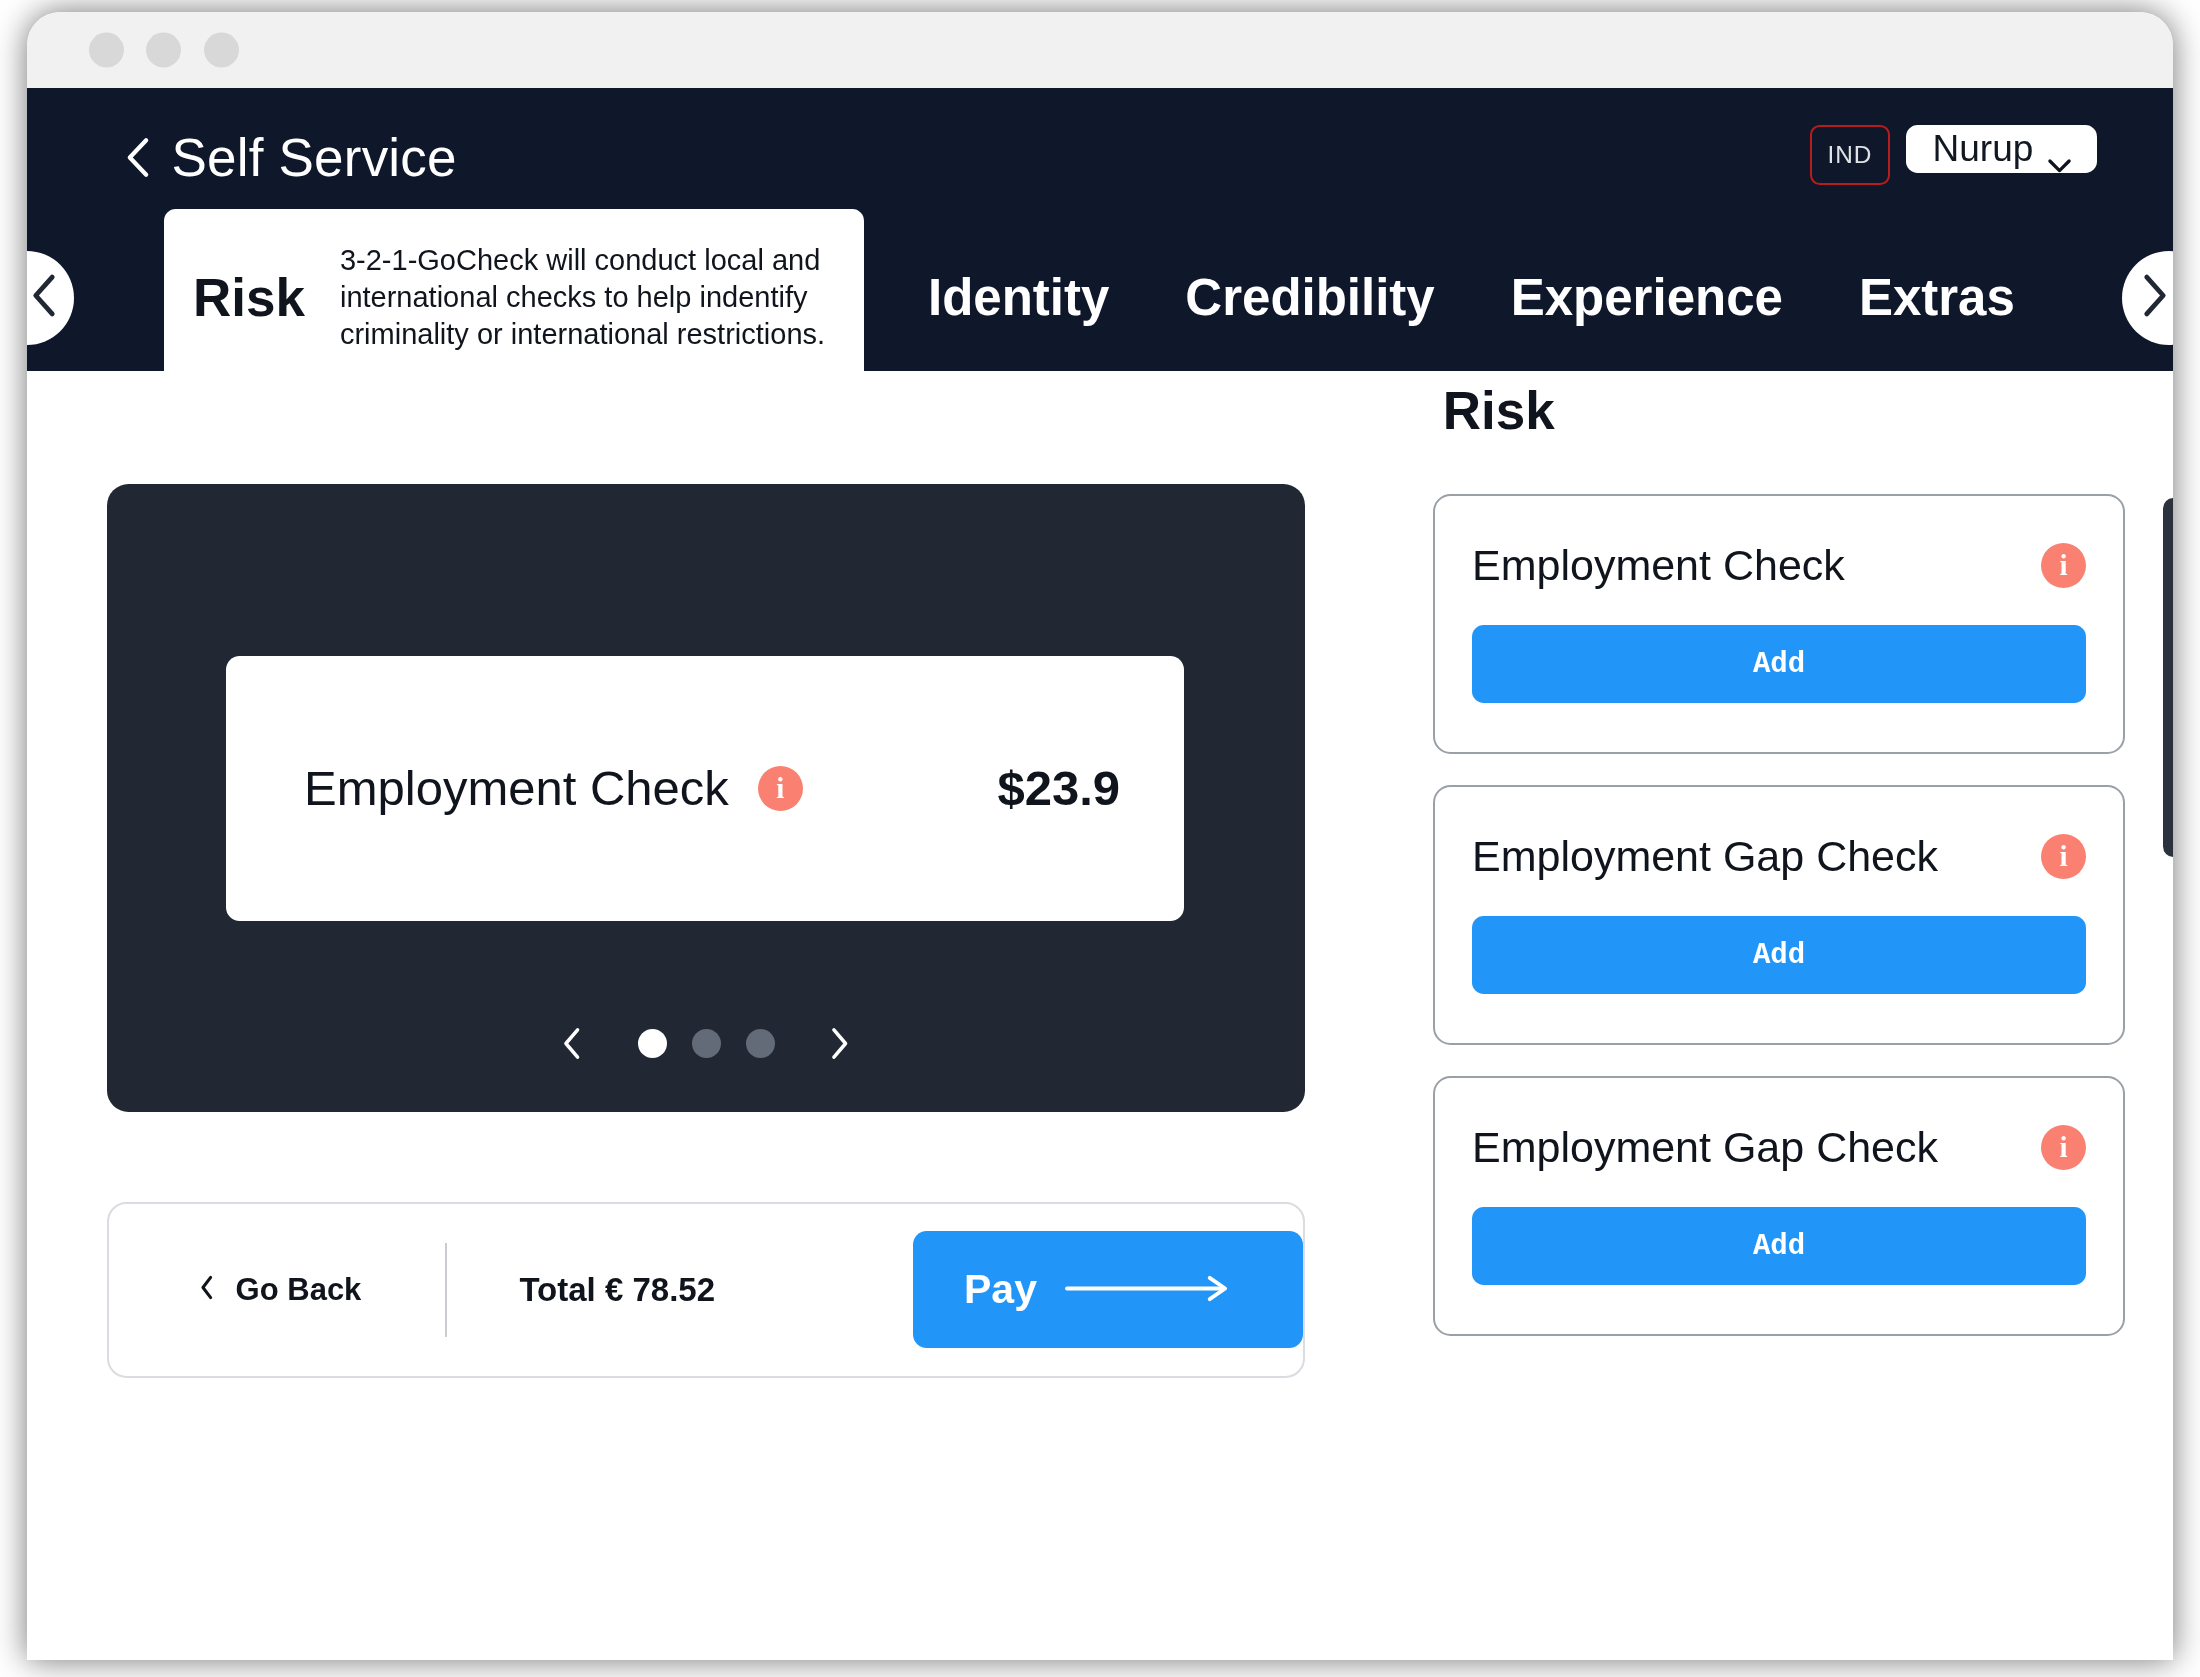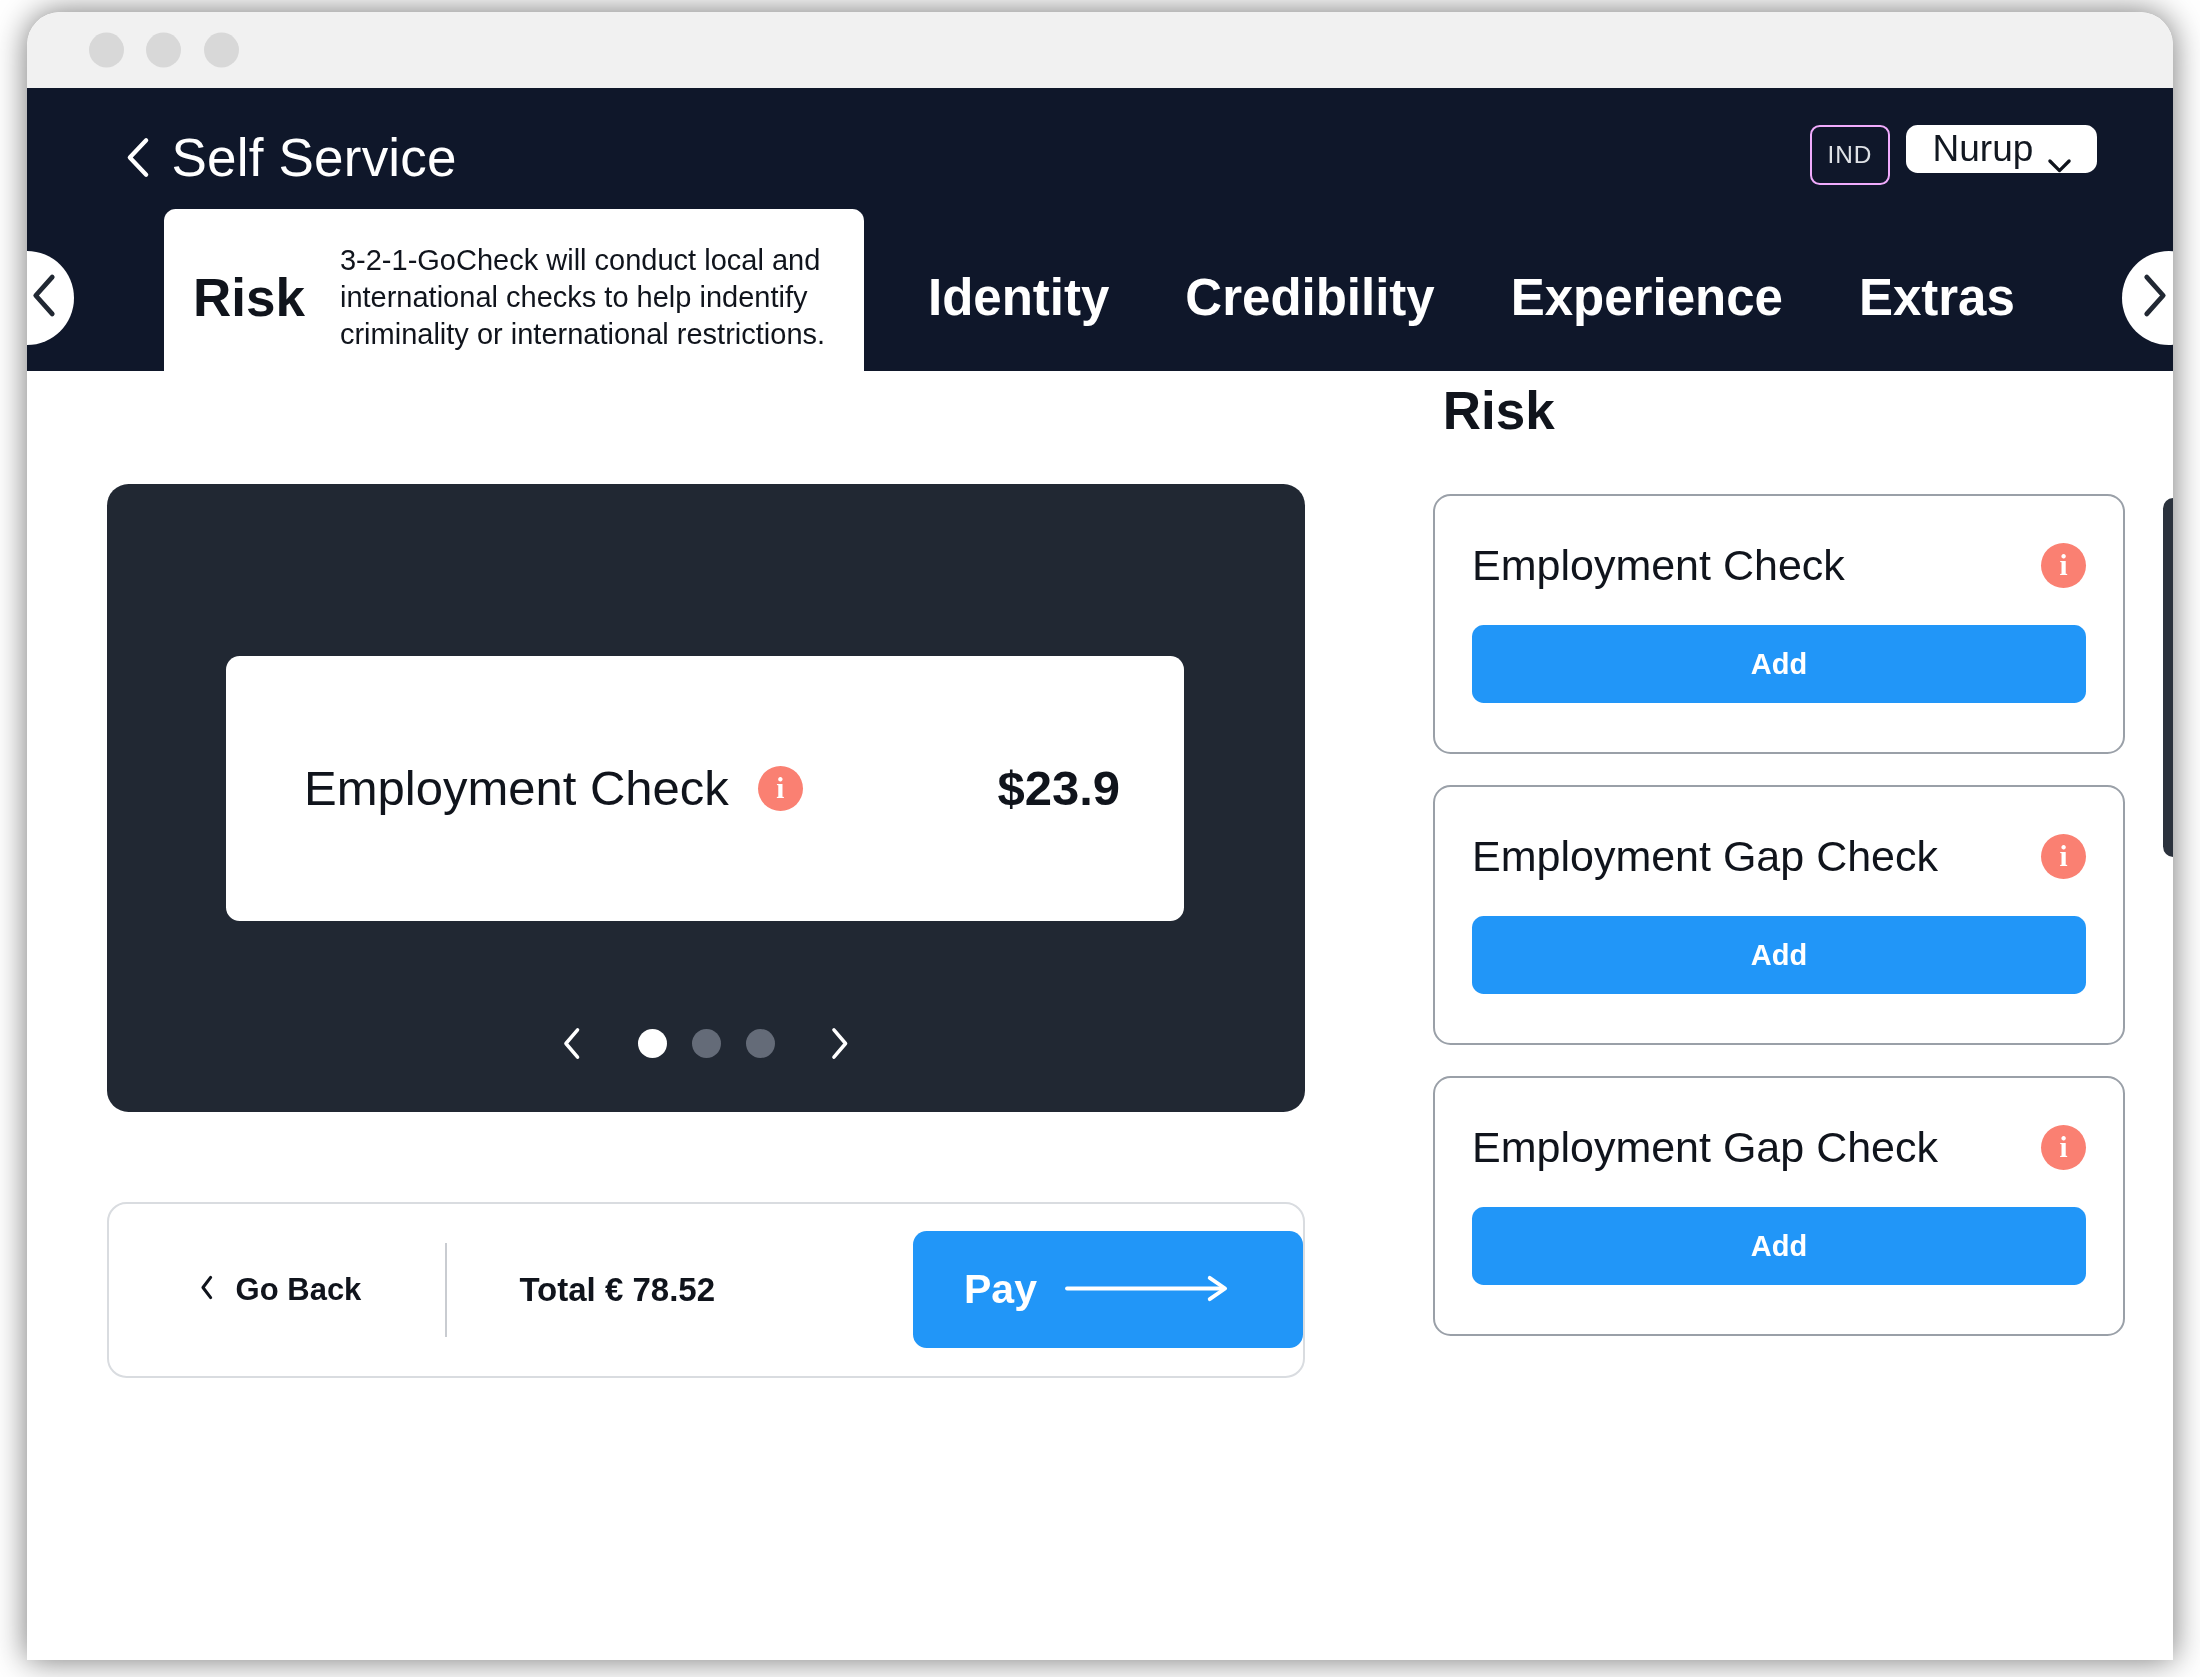--- a/index.html
+++ b/index.html
@@ -87,21 +87,21 @@
     right: 76px;
     top: 37px;
     display: flex;
     align-items: stretch;
     gap: 15.6px;
   }
   .country-badge {
     box-sizing: border-box;
     min-width: 80px;
     height: 60px;
-    border: 2px solid #f0abfc;
+    border: 2px solid #b91c1c;
     border-radius: 9.8px;
     display: flex;
     align-items: center;
     justify-content: center;
     color: #dfe2e6;
     font-size: 24.4px;
     letter-spacing: 1px;
     padding: 0 13.7px;
     cursor: pointer;
   }
@@ -391,21 +391,21 @@
   .add-button {
     margin-top: 35px;
     width: 100%;
     height: 78px;
     background: #2196f8;
     border: none;
     border-radius: 11.7px;
     color: #ffffff;
     font-size: 29px;
     font-weight: 700;
-    font-family: Liberation Sans, sans-serif;
+    font-family: Liberation Mono, monospace;
     cursor: pointer;
     display: flex;
     align-items: center;
     justify-content: center;
     text-align: center;
   }
 
   .panel-scrollbar {
     position: absolute;
     right: 35px;

